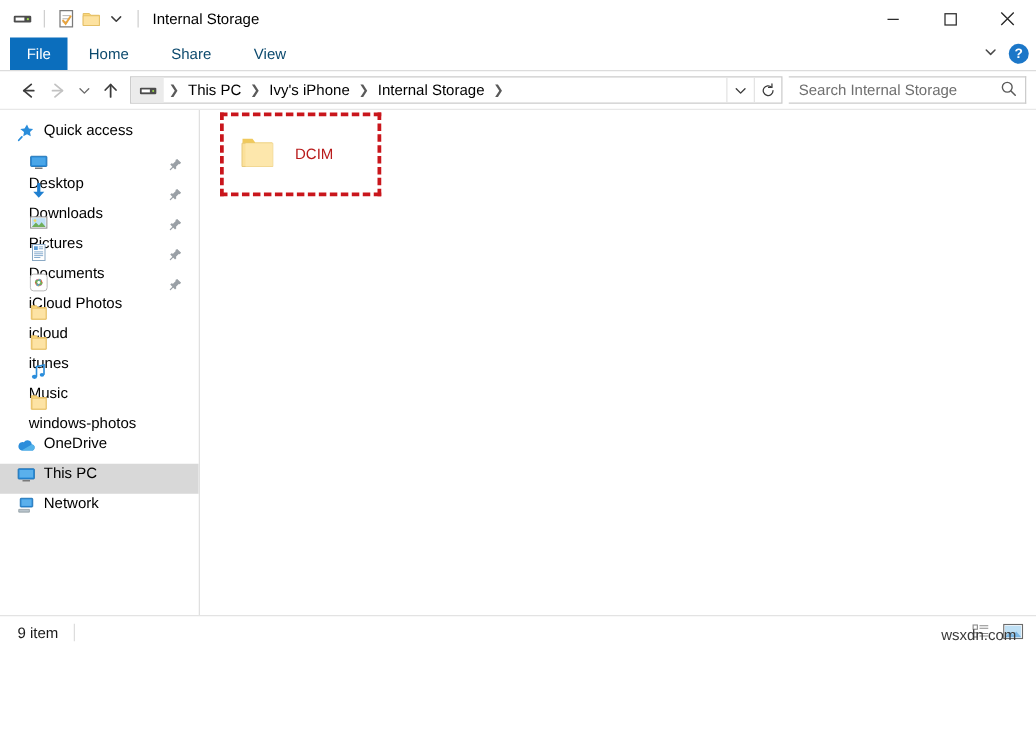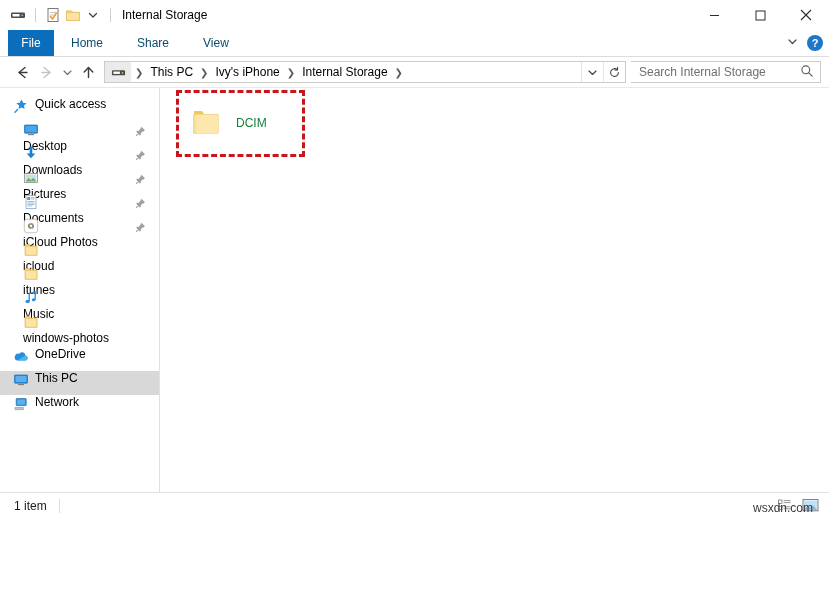--- a/index.html
+++ b/index.html
@@ -205,21 +205,21 @@
   .item-tile {
     position: absolute;
     left: 22px; top: 7px;
     width: 118px; height: 56px;
     display: flex;
     align-items: center;
     padding-left: 8px;
   }
   .item-label {
     font-size: 12px;
-    color: #15803d;
+    color: #b91c1c;
     margin-left: 14px;
   }
   .annot-rect {
     position: absolute;
     left: 16px; top: 2px;
     width: 129px; height: 67px;
     border: 3px dashed #c9161c;
     pointer-events: none;
   }
 
@@ -583,21 +583,21 @@
             <path d="M6.4 8.6h21.8v18.6H6.4z" fill="#fde7ac"></path>
           </svg>
         </span>
         <span class="item-label">DCIM</span>
       </div>
       <div class="annot-rect"></div>
     </div>
   </div>
 
   <div class="statusbar">
-    <span class="status-text">1 item</span>
+    <span class="status-text">9 item</span>
     <span class="status-sep"></span>
     <div class="view-btns">
       <div class="view-btn">
         <svg width="15" height="15" viewBox="0 0 15 15">
           <rect x="1.5" y="2" width="3.4" height="3.4" fill="none" stroke="#8a8a8a" stroke-width="0.9"></rect>
           <path d="M6.6 2.6h7M6.6 4.6h7" stroke="#8a8a8a" stroke-width="0.9"></path>
           <rect x="1.5" y="8.2" width="3.4" height="3.4" fill="none" stroke="#8a8a8a" stroke-width="0.9"></rect>
           <path d="M6.6 8.8h7M6.6 10.8h7" stroke="#8a8a8a" stroke-width="0.9"></path>
         </svg>
       </div>

